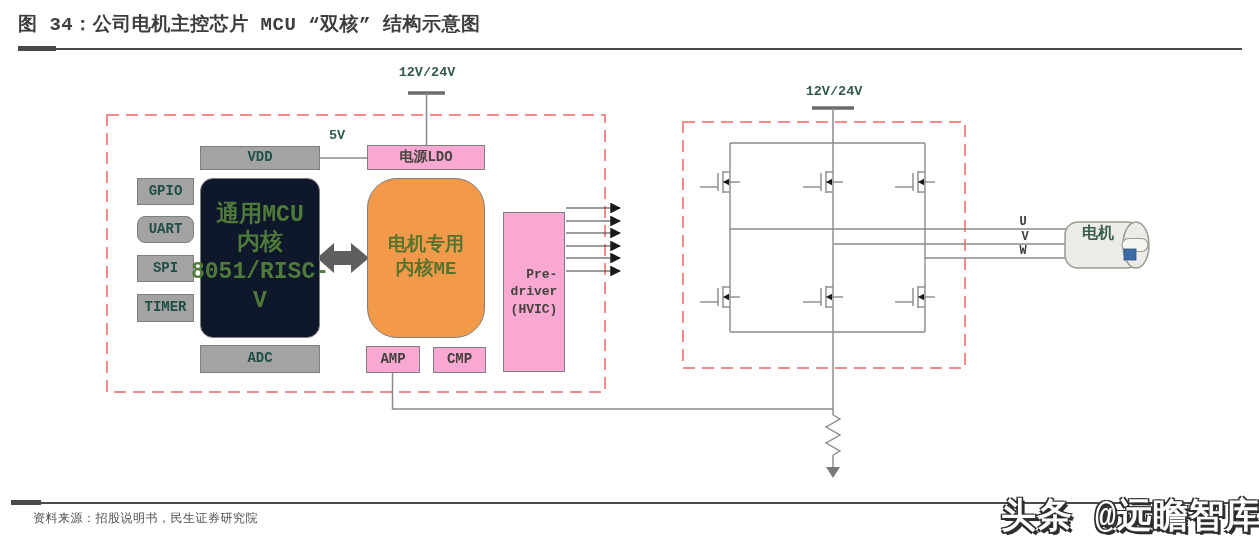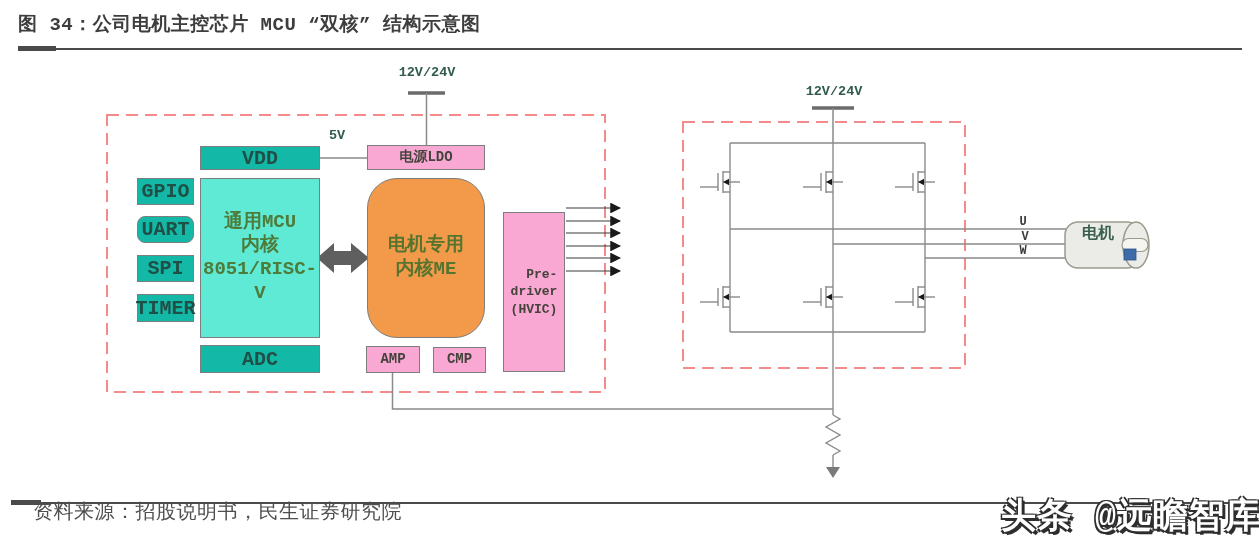--- a/index.html
+++ b/index.html
@@ -9,36 +9,36 @@
     padding-left:21px;
   }
   .abs{position:absolute;box-sizing:border-box;}
   
   .title{left:18px;top:11px;font-size:19px;font-weight:700;color:#3d3d3d;letter-spacing:0.5px;z-index:3;}
   .rule{background:#4a4a4a;z-index:2;}
   .title-rule-thick{left:18px;top:46px;width:38px;height:5px;}
   .title-rule{left:18px;top:48px;width:1224px;height:2px;}
   .bottom-rule-thick{left:11px;top:500px;width:30px;height:5px;}
   .bottom-rule{left:11px;top:502px;width:1237px;height:2px;}
-  .source{left:33px;top:498px;font-size:20px;color:#4f4f4f;letter-spacing:0.5px;z-index:3;}
+  .source{left:33px;top:510px;font-size:12px;color:#4f4f4f;letter-spacing:0.5px;z-index:3;}
   .watermark{
     left:1001px;top:492px;font-size:35px;font-weight:700;color:#ffffff;z-index:4;letter-spacing:1px;
     text-shadow:-1.5px -1.5px 0 #2e2e2e,1.5px -1.5px 0 #2e2e2e,-1.5px 1.5px 0 #2e2e2e,1.5px 1.5px 0 #2e2e2e,3px 3px 0 #2e2e2e;
   }
   
   .wires{left:0;top:0;z-index:1;}
   
   .blk{
     position:absolute;display:flex;align-items:center;justify-content:center;
     box-sizing:border-box;border:1px solid #7e7e7e;text-align:center;z-index:2;
     white-space:pre-line;line-height:1.25;
   }
-  .teal{background:#14b8a6;color:#1F4F47;font-weight:700;font-size:20px;}
+  .teal{background:#a3a3a3;color:#1F4F47;font-weight:700;font-size:14px;}
   .rose{background:#f9a8d4;color:#44433B;font-weight:700;font-size:14px;text-align:right;}
-  .peach{background:#5eead4;color:#4E7B39;font-weight:600;font-size:19px;}
+  .peach{background:#0f172a;color:#4E7B39;font-weight:600;font-size:23px;border-radius:13px;}
   .orange{background:#F2994A;color:#55752F;font-weight:600;font-size:19px;}
   .blk-vdd{left:200px;top:146px;width:120px;height:24px;}
   .blk-ldo{left:367px;top:145px;width:118px;height:25px;}
   .blk-gpio{left:137px;top:178px;width:57px;height:27px;}
   .blk-uart{left:137px;top:216px;width:57px;height:27px;border-radius:8px;}
   .blk-spi{left:137px;top:255px;width:57px;height:27px;}
   .blk-timer{left:137px;top:294px;width:57px;height:28px;}
   .blk-mcu{left:200px;top:178px;width:120px;height:160px;}
   .blk-me{left:367px;top:178px;width:118px;height:160px;border-radius:30px;}
   .blk-pre{left:503px;top:178px;width:62px;height:160px;font-size:13px;line-height:1.35;margin-top:34px;}

